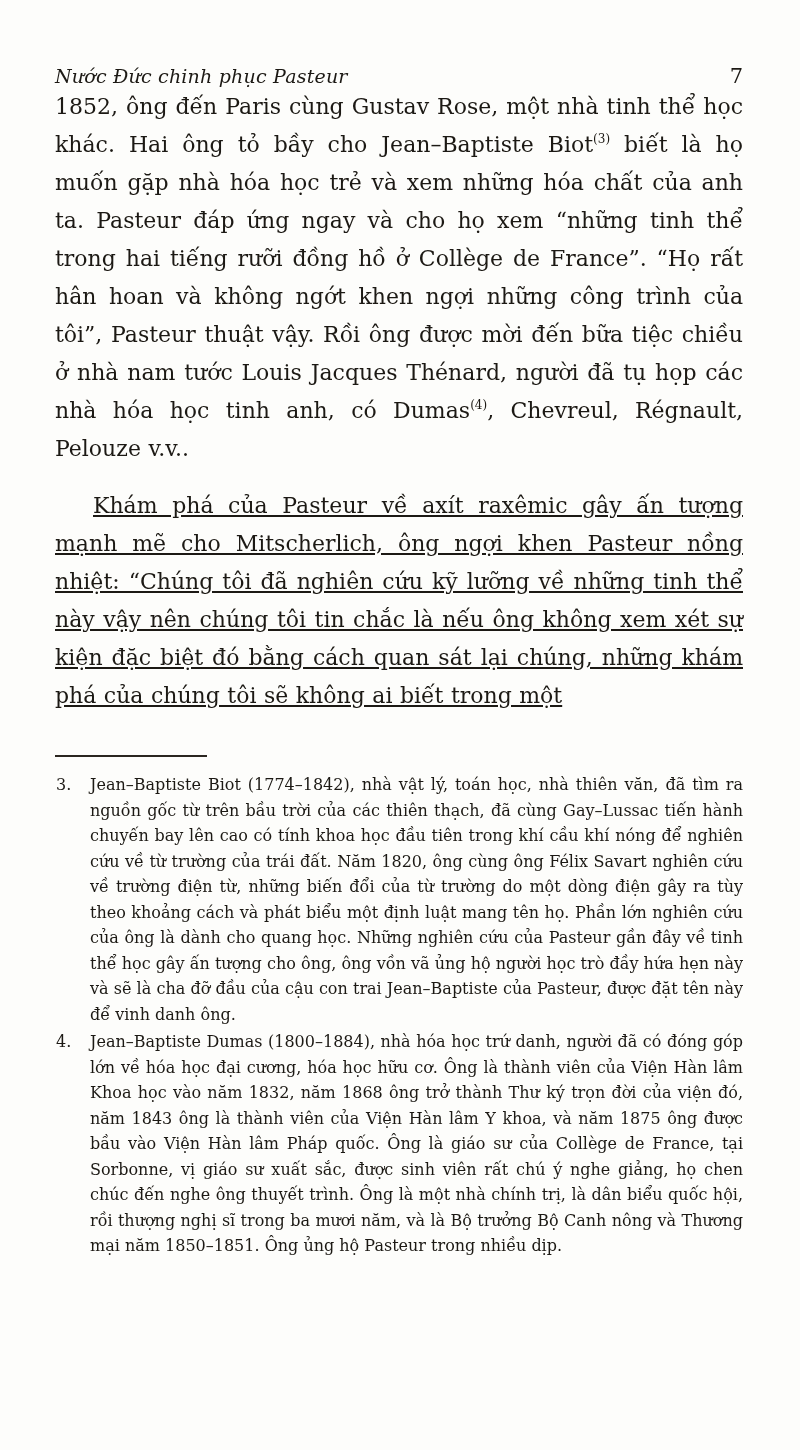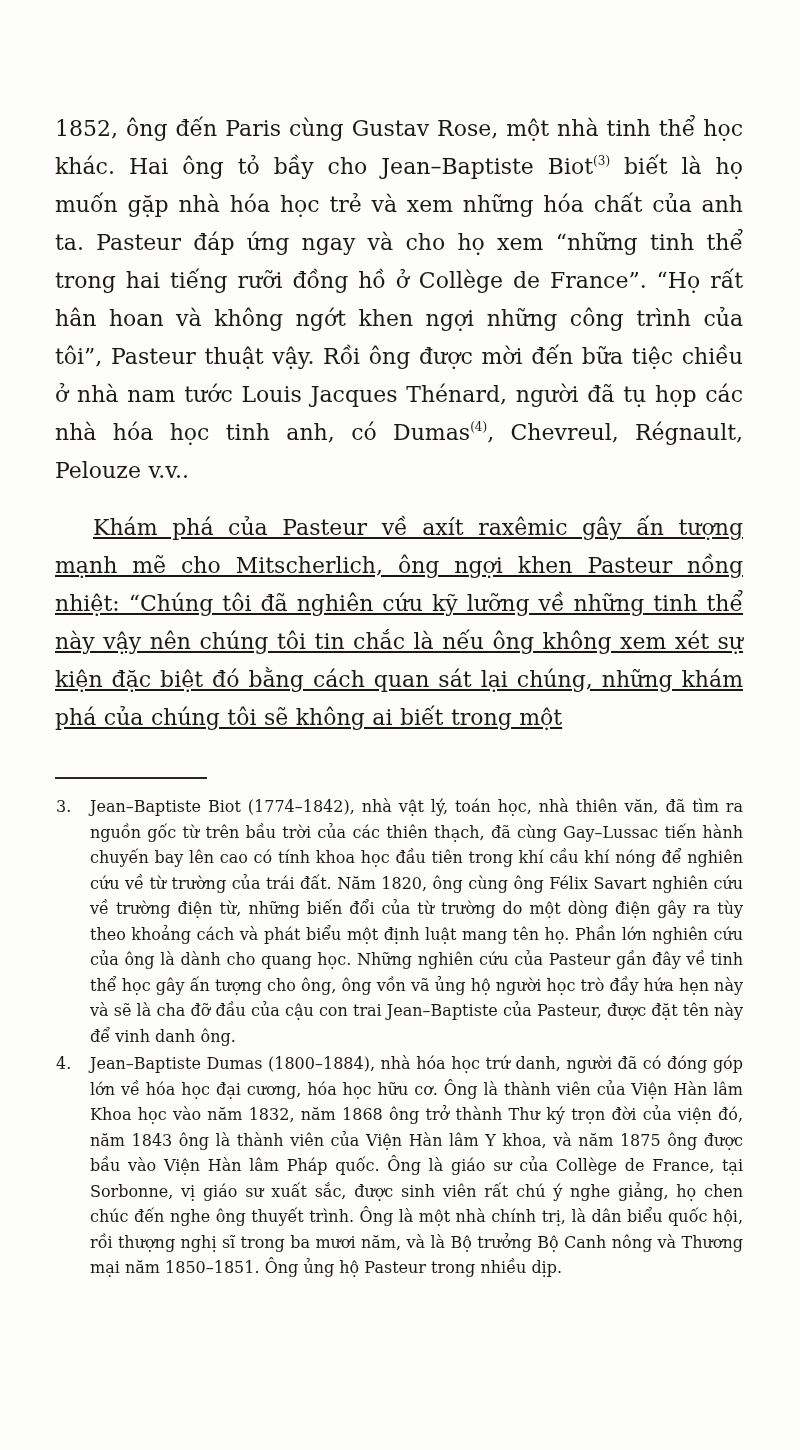--- a/index.html
+++ b/index.html
@@ -26,21 +26,20 @@
   }
   .running-title {
     font-style: italic;
     font-size: 19px;
     letter-spacing: 0.2px;
   }
   .page-number {
     font-size: 21px;
   }
   .body-text {
-    margin-top: 46px;
   }
   .para {
     font-size: 22px;
     line-height: 38px;
     text-align: justify;
     margin: 0;
     word-spacing: 0.5px;
   }
   .para + .para {
     margin-top: 19px;
@@ -78,20 +77,24 @@
     position: absolute;
     left: 1px;
     top: 0;
   }
 </style>
 </head>
 <body>
 
 <div class="page">
 
+  <header class="page-header">
+    <span class="running-title">Nước Đức chinh phục Pasteur</span>
+    <span class="page-number">7</span>
+  </header>
 
   <main class="body-text">
     <p class="para"><span>1852, ông đến Paris cùng Gustav Rose, một nhà tinh thể học khác. Hai ông tỏ bầy cho Jean–Baptiste Biot</span><sup class="fn-ref">(3)</sup><span> biết là họ muốn gặp nhà hóa học trẻ và xem những hóa chất của anh ta. Pasteur đáp ứng ngay và cho họ xem “những tinh thể trong hai tiếng rưỡi đồng hồ ở Collège de France”. “Họ rất hân hoan và không ngớt khen ngợi những công trình của tôi”, Pasteur thuật vậy. Rồi ông được mời đến bữa tiệc chiều ở nhà nam tước Louis Jacques Thénard, người đã tụ họp các nhà hóa học tinh anh, có Dumas</span><sup class="fn-ref">(4)</sup><span>, Chevreul, Régnault, Pelouze v.v..</span></p>
 
     <p class="para indent">Khám phá của Pasteur về axít raxêmic gây ấn tượng mạnh mẽ cho Mitscherlich, ông ngợi khen Pasteur nồng nhiệt: “Chúng tôi đã nghiên cứu kỹ lưỡng về những tinh thể này vậy nên chúng tôi tin chắc là nếu ông không xem xét sự kiện đặc biệt đó bằng cách quan sát lại chúng, những khám phá của chúng tôi sẽ không ai biết trong một</p>
   </main>
 
   <footer class="footnotes">
     <hr class="footnote-rule">
 

